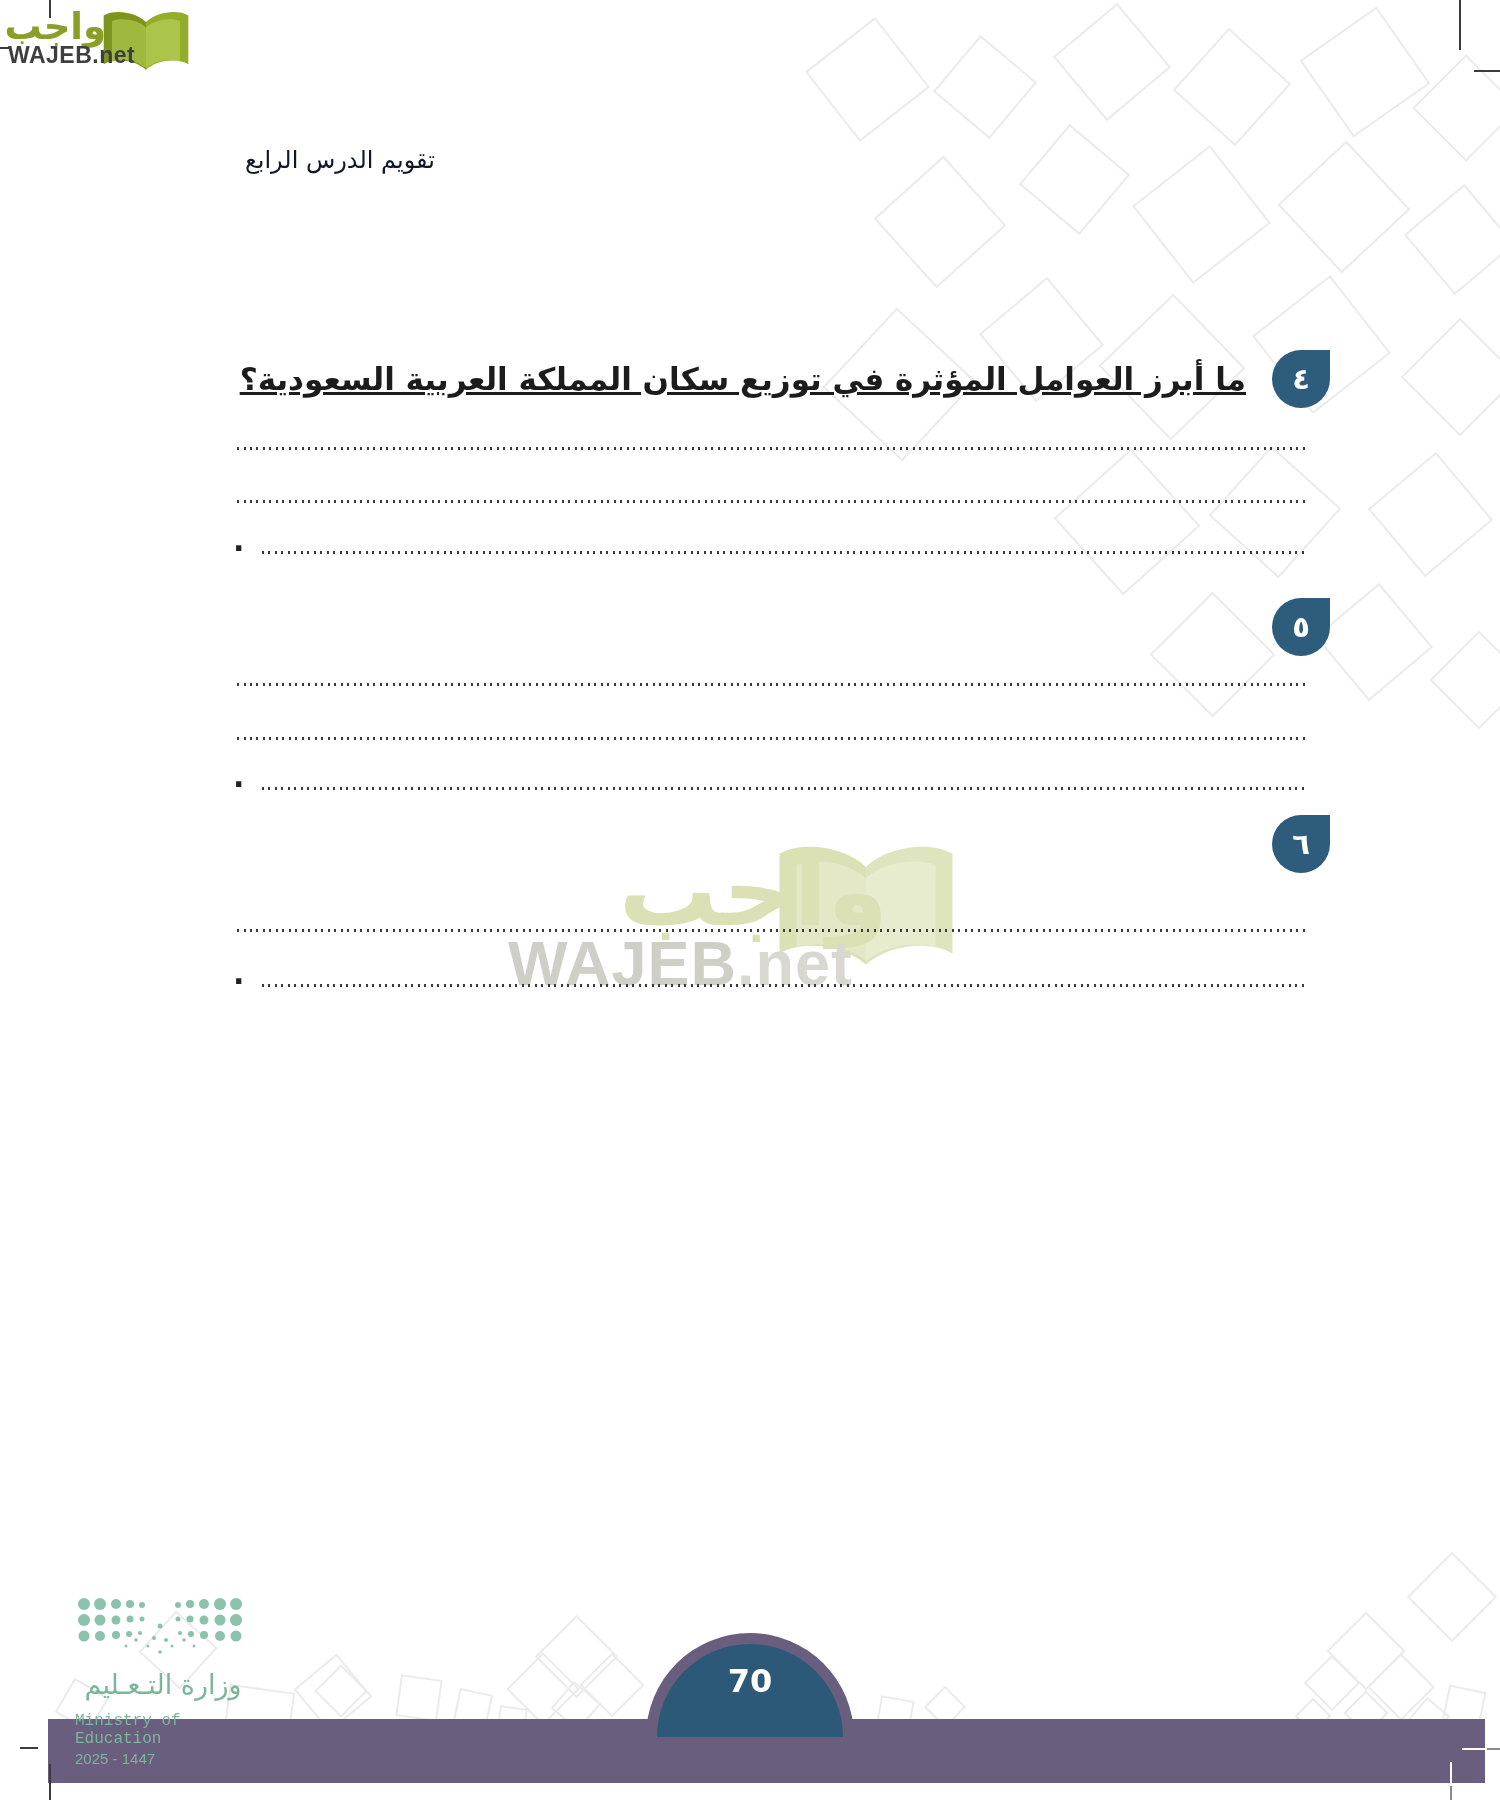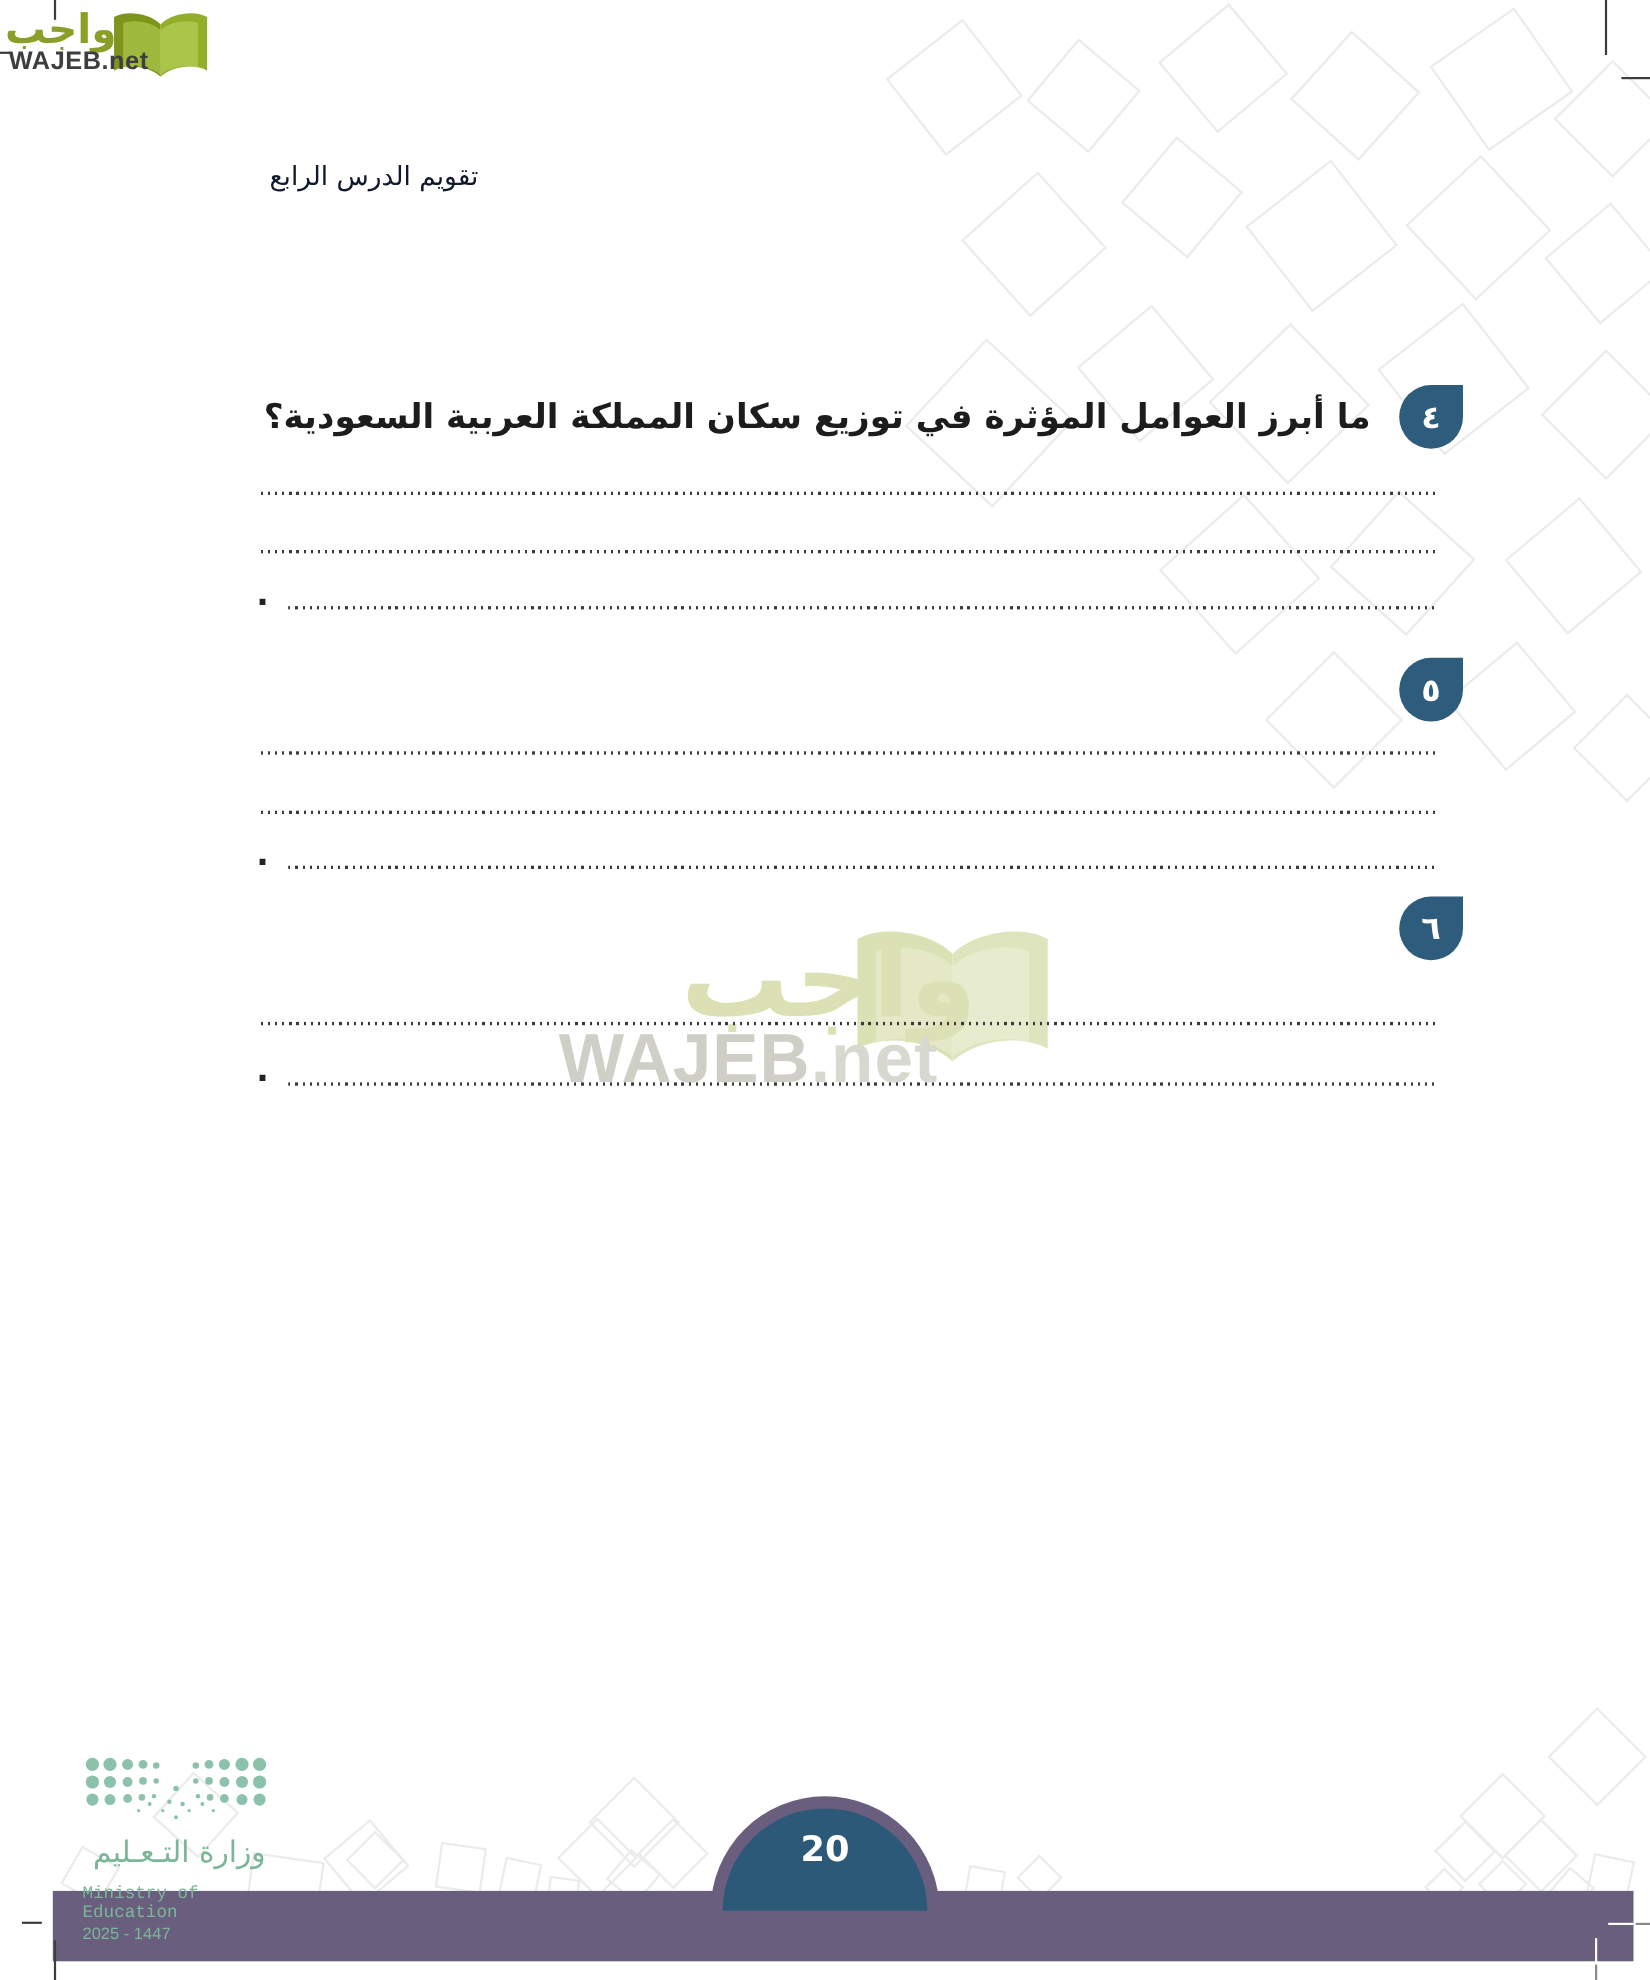--- a/index.html
+++ b/index.html
@@ -23,21 +23,21 @@
   
   #watermark{position:absolute;left:0;top:0;width:1500px;height:1800px;z-index:1;pointer-events:none;}
   #watermark .wm-ar{position:absolute;left:500px;top:842px;width:388px;text-align:right;font-size:98px;font-weight:bold;color:#dbe1b4;direction:rtl;line-height:1;}
   #watermark .wm-en{position:absolute;left:508px;top:932px;font-size:63px;font-weight:bold;color:#cfcfc7;letter-spacing:1px;font-family:"Liberation Sans",sans-serif;line-height:1;}
   #watermark .wm-en .tld{color:#d8d8d1;}
   #watermark svg{position:absolute;left:772px;top:815px;opacity:.95;}
   
   .q-row{position:absolute;left:190px;right:170px;height:58px;display:flex;align-items:center;gap:26px;direction:rtl;z-index:3;}
   .badge{flex:0 0 auto;width:58px;height:58px;border-radius:50% 0 50% 50%;background:#2e5c7d;color:#ffffff;
          display:flex;align-items:center;justify-content:center;font-size:29px;font-weight:bold;line-height:1;}
-  .q-text{font-size:31px;font-weight:bold;color:#1c1c1c;white-space:nowrap;line-height:1.3;}
+  .q-text{font-size:31px;font-weight:bold;color:#1c1c1c;white-space:nowrap;line-height:1.3;text-decoration:underline;}
   .dots-line{position:absolute;height:3px;z-index:3;
     background-image:repeating-linear-gradient(90deg,#3a3a3a 0 2px,transparent 2px 6.5px);}
   .period{position:absolute;left:233px;width:20px;font-size:30px;font-weight:bold;color:#222;z-index:3;line-height:1;}
   
   #ministry{position:absolute;left:75px;top:1596px;width:176px;z-index:4;color:#7ab698;}
   #ministry .m-ar{margin-top:8px;font-size:27px;direction:rtl;text-align:center;line-height:1.1;}
   #ministry .m-en{margin-top:12px;font-size:16px;font-family:Liberation Mono, monospace;}
   #ministry .m-yr{margin-top:2px;font-size:15px;font-family:"Liberation Sans",sans-serif;}
   
   #footer-bar{position:absolute;left:48px;top:1719px;width:1437px;height:64px;background:#6a5e7e;z-index:2;}
@@ -205,15 +205,15 @@
         <circle cx="118" cy="50" r="1.5"></circle>
     </svg>
     <div class="m-ar">وزارة التـعـليم</div>
     <div class="m-en">Ministry of Education</div>
     <div class="m-yr">2025 - 1447</div>
   </div>
 
   <div id="footer-bar"></div>
   <div id="dome-outer"></div>
   <div id="dome-inner"></div>
-  <div id="page-num">20</div>
+  <div id="page-num">70</div>
 
 </div>
 
 </body></html>

